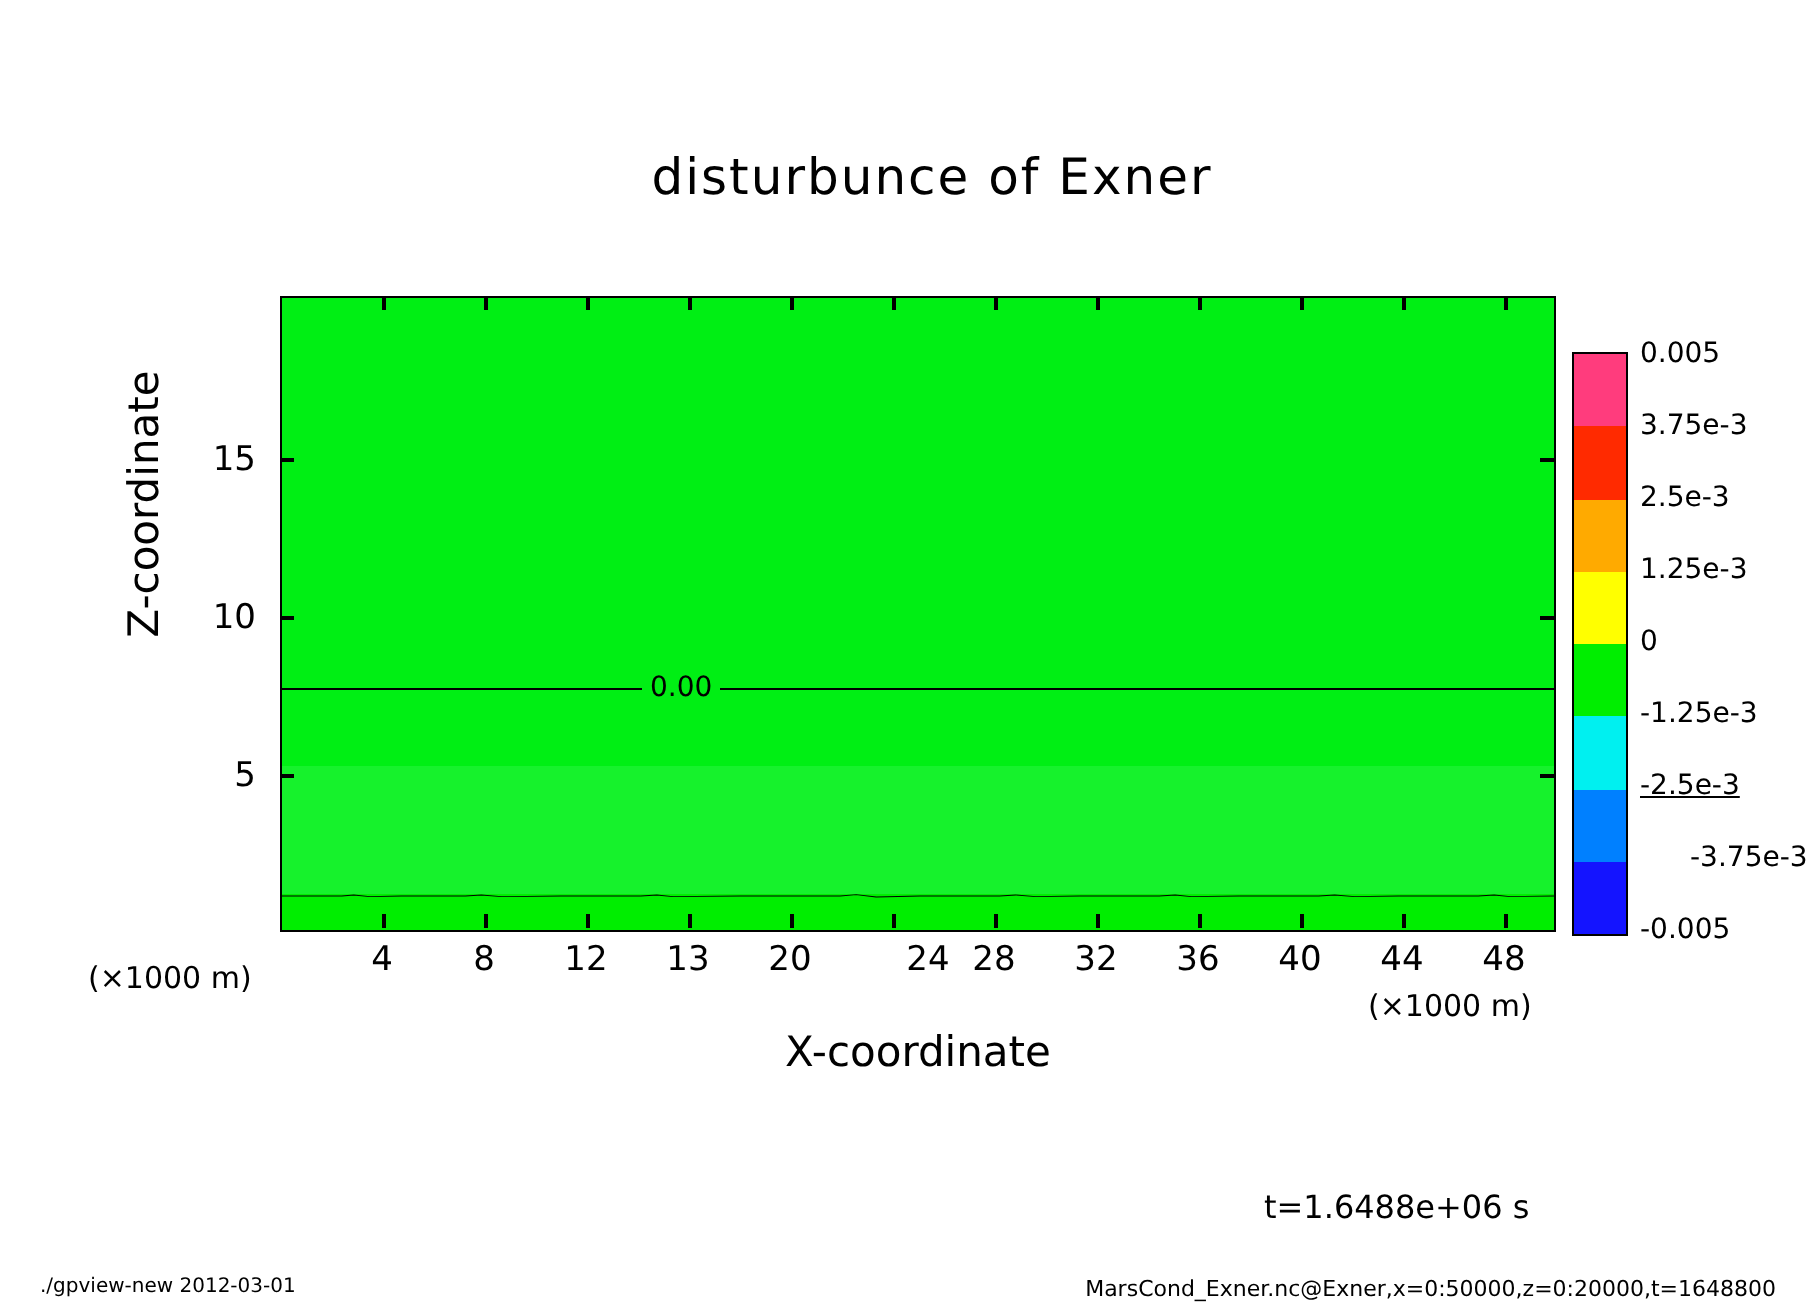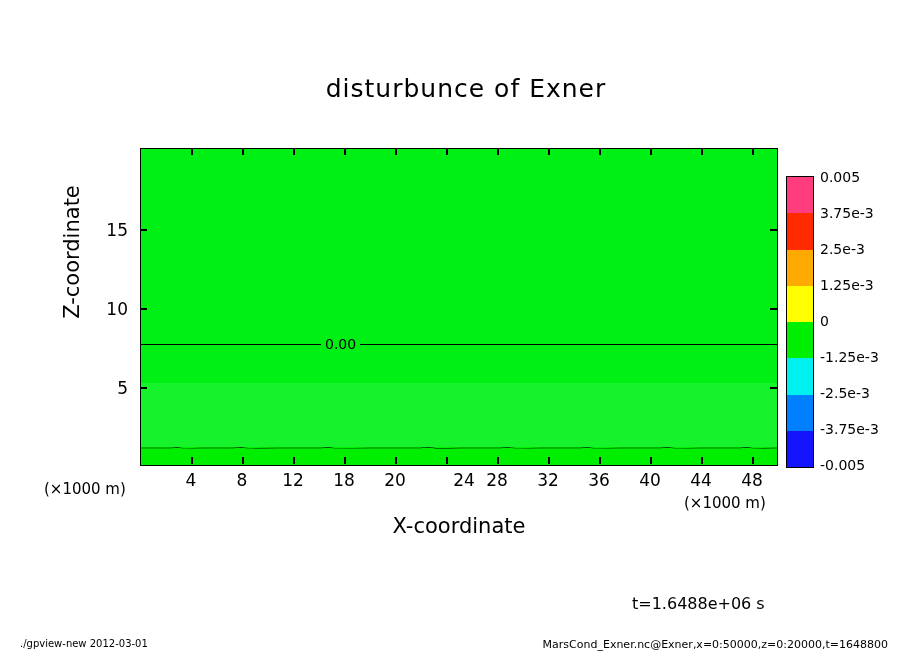--- a/index.html
+++ b/index.html
@@ -249,21 +249,21 @@
   <div class="tick tick-x" style="left:497px; top:457px;"></div>
   <div class="tick tick-x" style="left:548px; top:457px;"></div>
   <div class="tick tick-x" style="left:599px; top:457px;"></div>
   <div class="tick tick-x" style="left:650px; top:457px;"></div>
   <div class="tick tick-x" style="left:701px; top:457px;"></div>
   <div class="tick tick-x" style="left:752px; top:457px;"></div>
 
   <div class="ticklabel xticklabel" style="left:191px;">4</div>
   <div class="ticklabel xticklabel" style="left:242px;">8</div>
   <div class="ticklabel xticklabel" style="left:293px;">12</div>
-  <div class="ticklabel xticklabel" style="left:344px;">18</div>
+  <div class="ticklabel xticklabel" style="left:344px;">13</div>
   <div class="ticklabel xticklabel" style="left:395px;">20</div>
   <div class="ticklabel xticklabel" style="left:464px;">24</div>
   <div class="ticklabel xticklabel" style="left:497px;">28</div>
   <div class="ticklabel xticklabel" style="left:548px;">32</div>
   <div class="ticklabel xticklabel" style="left:599px;">36</div>
   <div class="ticklabel xticklabel" style="left:650px;">40</div>
   <div class="ticklabel xticklabel" style="left:701px;">44</div>
   <div class="ticklabel xticklabel" style="left:752px;">48</div>
 
   <div class="tick tick-y" style="left:140px; top:387px;"></div>
@@ -292,21 +292,21 @@
     <div class="cb-cell" style="background:#0080ff"></div>
     <div class="cb-cell" style="background:#1414ff"></div>
   </div>
 
   <div class="cb-label" style="top:177px;">0.005</div>
   <div class="cb-label" style="top:213px;">3.75e-3</div>
   <div class="cb-label" style="top:249px;">2.5e-3</div>
   <div class="cb-label" style="top:285px;">1.25e-3</div>
   <div class="cb-label" style="top:321px;">0</div>
   <div class="cb-label" style="top:357px;">-1.25e-3</div>
-  <div class="cb-label" style="top:393px;">-2.5e-3</div>
-  <div class="cb-label" style="top:429px;">-3.75e-3</div>
+  <div class="cb-label" style="top:393px;text-decoration:underline;">-2.5e-3</div>
+  <div class="cb-label" style="top:429px;margin-left:25px;">-3.75e-3</div>
   <div class="cb-label" style="top:465px;">-0.005</div>
 
   <div id="time-label">t=1.6488e+06 s</div>
   <div id="footer-left">./gpview-new   2012-03-01</div>
   <div id="footer-right">MarsCond_Exner.nc@Exner,x=0:50000,z=0:20000,t=1648800</div>
 
 </div>
 
 </body></html>

